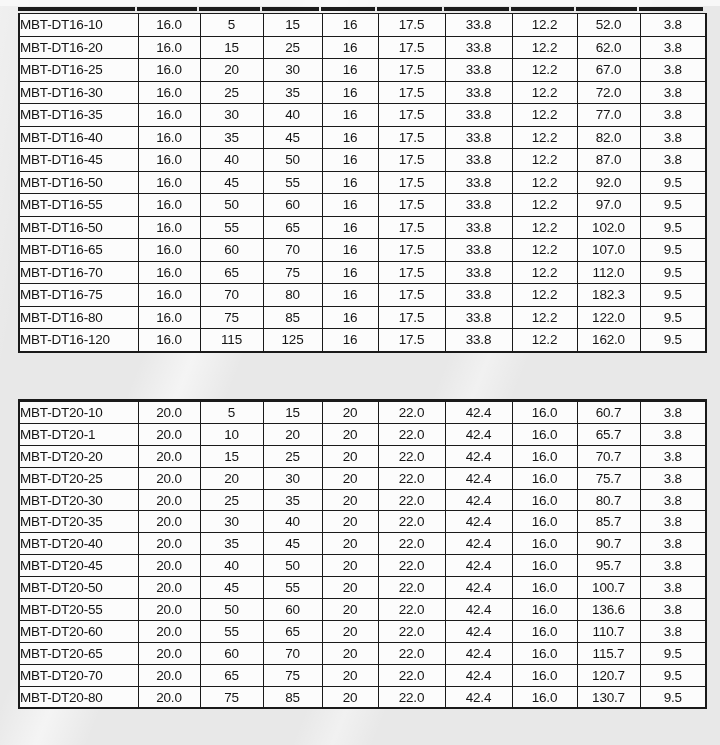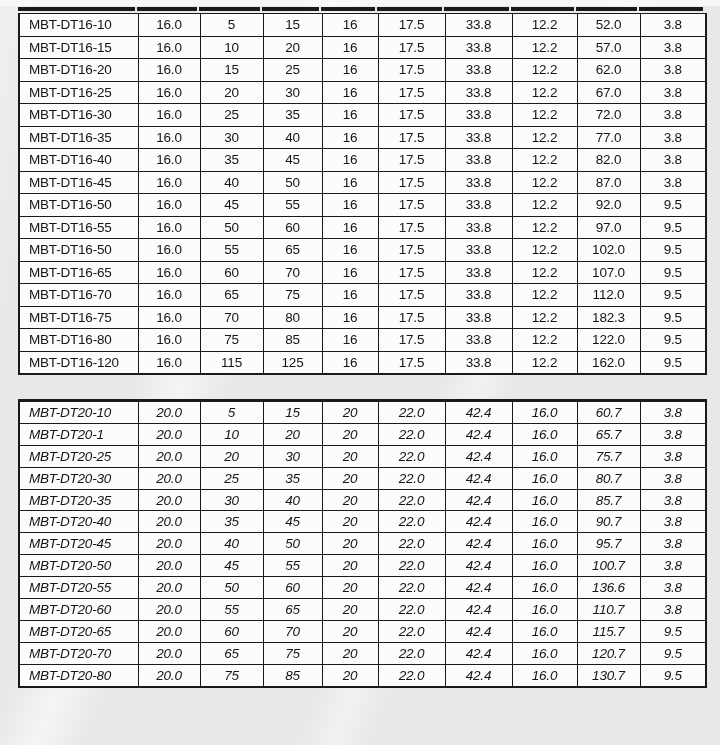--- a/index.html
+++ b/index.html
@@ -28,35 +28,35 @@
     position:absolute;left:18px;top:7px;height:4px;display:flex;
   }
   .cutbar span{background:var(--border);height:4px;margin-right:2px;flex:0 0 auto;}
   table.spec{
     position:absolute;left:18px;
     border-collapse:collapse;table-layout:fixed;
     background:var(--cell-bg);
     border:2px solid var(--border);
   }
   #table-dt16{top:13px;border-top-width:1.5px;}
-  #table-dt20{top:399px;border-top-width:3.5px;border-bottom-width:2.5px;font-style:italic;}
+  #table-dt20{top:399px;border-top-width:3.5px;border-bottom-width:2.5px;}
   table.spec td{
     border:1.5px solid var(--border);
     padding:0;
     font-size:13.5px;
     letter-spacing:-0.2px;
     color:var(--text);
     text-align:center;
     white-space:nowrap;
     overflow:hidden;
     vertical-align:middle;
   }
   #table-dt16 td{height:21.5px;}
   #table-dt20 td{height:20.9px;}
-  table.spec td.c0{text-align:left;padding-left:9px;}
+  table.spec td.c0{text-align:left;}
 </style>
 </head>
 <body>
 
 <div class="page">
 
   <div class="cutbar">
       <span style="width: 117px;"></span>
       <span style="width: 60px;"></span>
       <span style="width: 61px;"></span>
@@ -89,32 +89,20 @@
           <td class="c2">5</td>
           <td class="c3">15</td>
           <td class="c4">16</td>
           <td class="c5">17.5</td>
           <td class="c6">33.8</td>
           <td class="c7">12.2</td>
           <td class="c8">52.0</td>
           <td class="c9">3.8</td>
         </tr>
         <tr>
-          <td class="c0">MBT-DT16-15</td>
-          <td class="c1">16.0</td>
-          <td class="c2">10</td>
-          <td class="c3">20</td>
-          <td class="c4">16</td>
-          <td class="c5">17.5</td>
-          <td class="c6">33.8</td>
-          <td class="c7">12.2</td>
-          <td class="c8">57.0</td>
-          <td class="c9">3.8</td>
-        </tr>
-        <tr>
           <td class="c0">MBT-DT16-20</td>
           <td class="c1">16.0</td>
           <td class="c2">15</td>
           <td class="c3">25</td>
           <td class="c4">16</td>
           <td class="c5">17.5</td>
           <td class="c6">33.8</td>
           <td class="c7">12.2</td>
           <td class="c8">62.0</td>
           <td class="c9">3.8</td>
@@ -310,20 +298,32 @@
           <td class="c2">10</td>
           <td class="c3">20</td>
           <td class="c4">20</td>
           <td class="c5">22.0</td>
           <td class="c6">42.4</td>
           <td class="c7">16.0</td>
           <td class="c8">65.7</td>
           <td class="c9">3.8</td>
         </tr>
         <tr>
+          <td class="c0">MBT-DT20-20</td>
+          <td class="c1">20.0</td>
+          <td class="c2">15</td>
+          <td class="c3">25</td>
+          <td class="c4">20</td>
+          <td class="c5">22.0</td>
+          <td class="c6">42.4</td>
+          <td class="c7">16.0</td>
+          <td class="c8">70.7</td>
+          <td class="c9">3.8</td>
+        </tr>
+        <tr>
           <td class="c0">MBT-DT20-25</td>
           <td class="c1">20.0</td>
           <td class="c2">20</td>
           <td class="c3">30</td>
           <td class="c4">20</td>
           <td class="c5">22.0</td>
           <td class="c6">42.4</td>
           <td class="c7">16.0</td>
           <td class="c8">75.7</td>
           <td class="c9">3.8</td>

